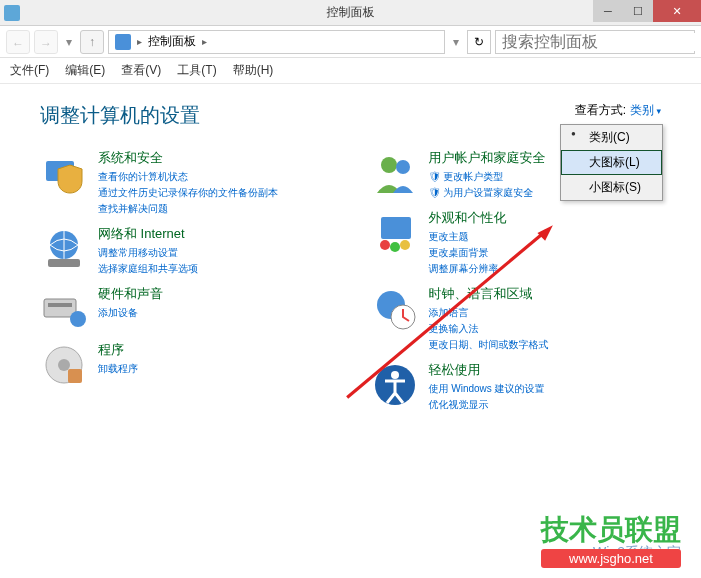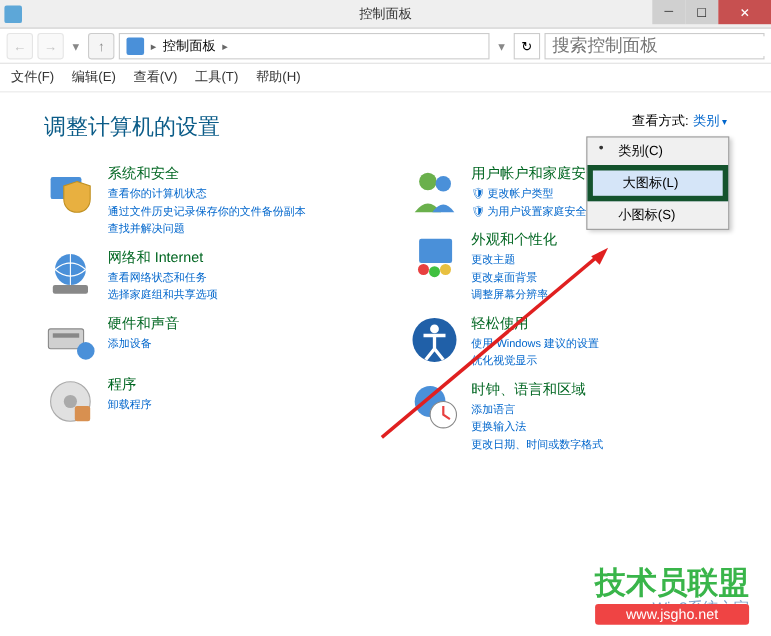--- a/index.html
+++ b/index.html
@@ -36,23 +36,23 @@
 
 .categories { display: flex; gap: 40px; margin-top: 20px; }
 .col { flex: 1; display: flex; flex-direction: column; gap: 8px; }
 .cat { display: flex; gap: 10px; }
 .cat-icon { width: 48px; height: 48px; flex-shrink: 0; display: flex; align-items: center; justify-content: center; }
 .cat-body { flex: 1; }
 .cat-title { color: #006621; font-size: 13px; font-weight: normal; margin-bottom: 2px; cursor: pointer; }
 .cat-link { color: #0066cc; font-size: 10px; line-height: 1.6; cursor: pointer; display: block; }
 .cat-link.shield::before { content: "🛡"; margin-right: 2px; font-size: 10px; }
 
-.dropdown { position: absolute; right: 38px; top: 40px; background: #f0f0f0; border: 1px solid #999; box-shadow: 2px 2px 4px rgba(0,0,0,0.2); width: 130px; z-index: 10; }
+.dropdown { position: absolute; right: 38px; top: 40px; background: #f0f0f0; border: 1px solid #999; box-shadow: 2px 2px 4px rgba(0,0,0,0.2); width: 103px; z-index: 10; }
 .dropdown-item { padding: 4px 10px 4px 28px; position: relative; cursor: pointer; }
-.dropdown-item.selected { background: #d5e5f8; border: 5px solid #14532d; padding: 3px 9px 3px 27px; }
+.dropdown-item.selected { background: #d5e5f8; border: 1px solid #14532d; padding: 3px 9px 3px 27px; }
 .dropdown-item.checked::before { content: "●"; position: absolute; left: 10px; font-size: 8px; color: #333; }
 
 .arrow { position: absolute; top: 140px; left: 280px; width: 340px; height: 180px; z-index: 5; pointer-events: none; }
 
 .watermark { position: absolute; bottom: 10px; right: 20px; z-index: 20; }
 .wm-main { font-size: 28px; font-weight: bold; color: #39b54a; text-shadow: 2px 2px 0 #fff; }
 .wm-sub { background: #ef4444; color: #fff; padding: 2px 10px; font-size: 13px; border-radius: 3px; text-align: center; }
 .wm-side { position: absolute; bottom: 16px; right: 20px; color: #7aa0c8; font-size: 14px; z-index: 19; }
 
 svg { display: block; }
@@ -131,21 +131,21 @@
       <div class="cat">
         <div class="cat-icon">
           <svg width="48" height="48" viewBox="0 0 48 48">
               <circle cx="24" cy="20" r="14" fill="#4a90d9"></circle>
               <path d="M10 20 Q24 8 38 20 M10 20 Q24 32 38 20 M24 6 L24 34" stroke="#fff" fill="none"></path>
               <rect x="8" y="34" width="32" height="8" rx="2" fill="#888"></rect>
             </svg>
         </div>
         <div class="cat-body">
           <div class="cat-title">网络和 Internet</div>
-          <a class="cat-link">查看网络状态和任务</a>
+          <a class="cat-link">调整常用移动设置</a>
           <a class="cat-link">选择家庭组和共享选项</a>
         </div>
       </div>
 
       <div class="cat">
         <div class="cat-icon">
           <svg width="48" height="48" viewBox="0 0 48 48">
               <rect x="4" y="14" width="32" height="18" rx="2" fill="#d0d0d0" stroke="#888"></rect>
               <rect x="8" y="18" width="24" height="4" fill="#888"></rect>
               <circle cx="38" cy="34" r="8" fill="#4a90d9"></circle>
@@ -204,48 +204,48 @@
           <div class="cat-title">外观和个性化</div>
           <a class="cat-link">更改主题</a>
           <a class="cat-link">更改桌面背景</a>
           <a class="cat-link">调整屏幕分辨率</a>
         </div>
       </div>
 
       <div class="cat">
         <div class="cat-icon">
           <svg width="48" height="48" viewBox="0 0 48 48">
-              <circle cx="24" cy="24" r="20" fill="#2060a8"></circle>
-              <circle cx="24" cy="14" r="4" fill="#fff"></circle>
-              <path d="M14 20 L34 20 M24 20 L24 32 M24 32 L16 42 M24 32 L32 42" stroke="#fff" stroke-width="3" fill="none"></path>
-            </svg>
-        </div>
-        <div class="cat-body">
-          <div class="cat-title">轻松使用</div>
-          <a class="cat-link">使用 Windows 建议的设置</a>
-          <a class="cat-link">优化视觉显示</a>
-        </div>
-      </div>
-
-      <div class="cat">
-        <div class="cat-icon">
-          <svg width="48" height="48" viewBox="0 0 48 48">
               <circle cx="20" cy="20" r="14" fill="#4a90d9"></circle>
               <circle cx="32" cy="32" r="12" fill="#fff" stroke="#888"></circle>
               <path d="M32 24 L32 32 L38 36" stroke="#e84040" stroke-width="2" fill="none"></path>
             </svg>
         </div>
         <div class="cat-body">
           <div class="cat-title">时钟、语言和区域</div>
           <a class="cat-link">添加语言</a>
           <a class="cat-link">更换输入法</a>
           <a class="cat-link">更改日期、时间或数字格式</a>
         </div>
       </div>
 
+      <div class="cat">
+        <div class="cat-icon">
+          <svg width="48" height="48" viewBox="0 0 48 48">
+              <circle cx="24" cy="24" r="20" fill="#2060a8"></circle>
+              <circle cx="24" cy="14" r="4" fill="#fff"></circle>
+              <path d="M14 20 L34 20 M24 20 L24 32 M24 32 L16 42 M24 32 L32 42" stroke="#fff" stroke-width="3" fill="none"></path>
+            </svg>
+        </div>
+        <div class="cat-body">
+          <div class="cat-title">轻松使用</div>
+          <a class="cat-link">使用 Windows 建议的设置</a>
+          <a class="cat-link">优化视觉显示</a>
+        </div>
+      </div>
+
     </div>
   </div>
 
   <svg class="arrow" viewBox="0 0 340 280">
     <line x1="10" y1="270" x2="320" y2="10" stroke="#e02020" stroke-width="5"></line>
     <polygon points="330,2 306,14 318,26" fill="#e02020"></polygon>
   </svg>
 
 </div>
 

